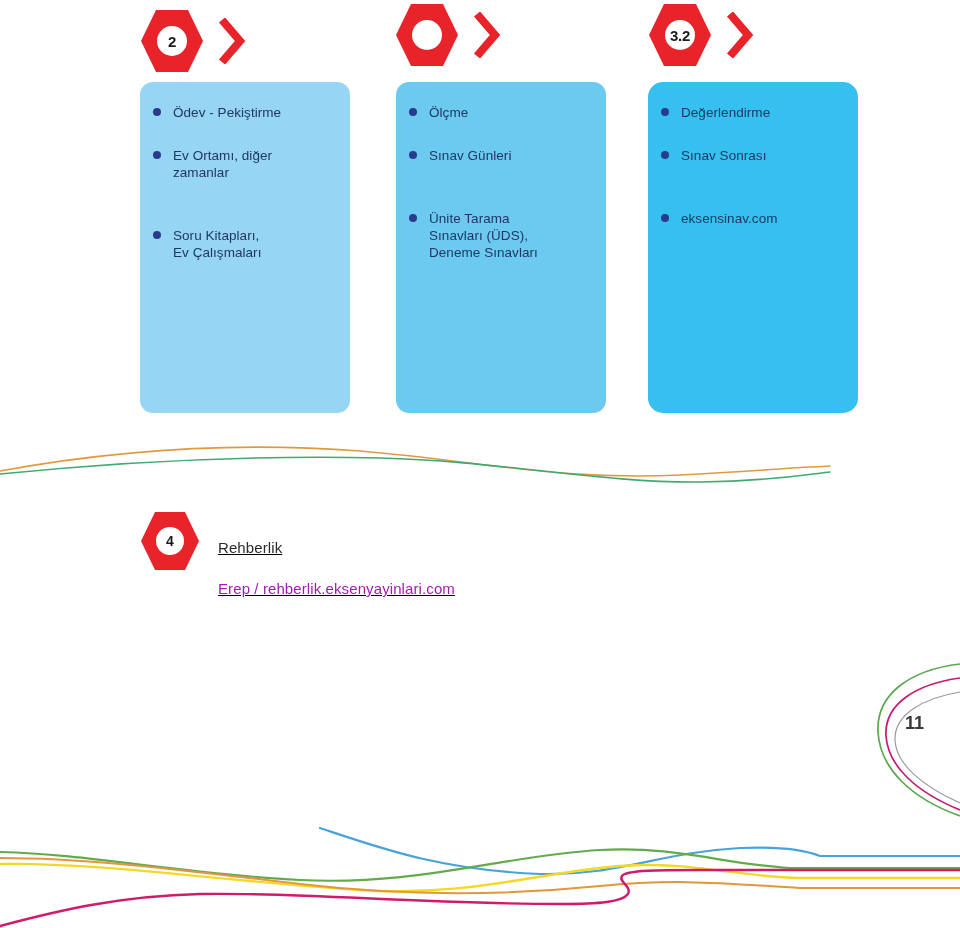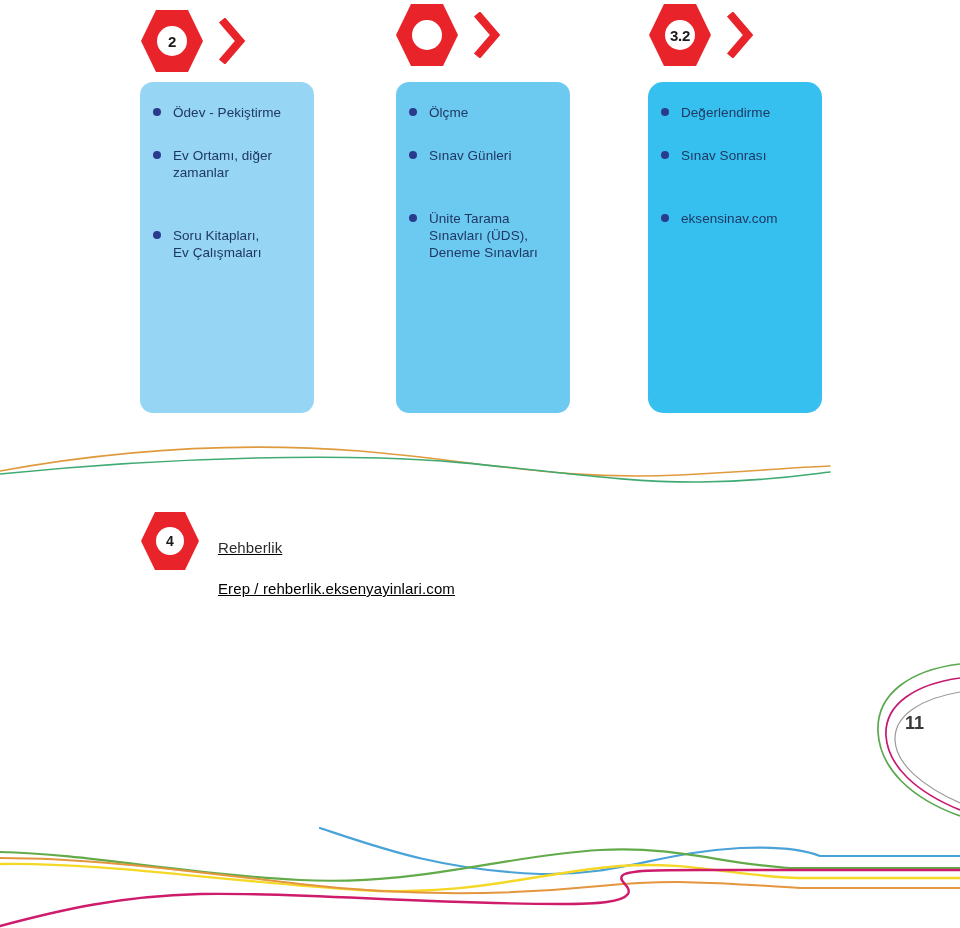--- a/index.html
+++ b/index.html
@@ -60,21 +60,21 @@
     left: 78px;
     top: 10px;
     width: 28px;
     height: 46px;
   }
 
   
   .card {
     position: absolute;
     top: 82px;
-    width: 174px;
+    width: 210px;
     height: 331px;
     border-radius: 13px;
     padding: 0;
     box-sizing: border-box;
   }
   .card.c1 { left: 140px; background: #96d5f4; }
   .card.c2 { left: 396px; background: #6cc9f0; }
   .card.c3 { left: 648px; background: #35c0ef; border-radius: 15px; }
 
   .bullet-list {
@@ -147,21 +147,21 @@
   }
   .footer-title {
     font-size: 15px;
     color: #2b2b2b;
     line-height: 20px;
     margin-bottom: 18px;
     letter-spacing: 0.1px;
   }
   .footer-sub {
     font-size: 15px;
-    color: #000000;
+    color: #a21caf;
     line-height: 20px;
     letter-spacing: 0.1px;
     margin-top: 21px;
   }
 
   
   .corner-curves {
     position: absolute;
     right: 0;
     top: 640px;

